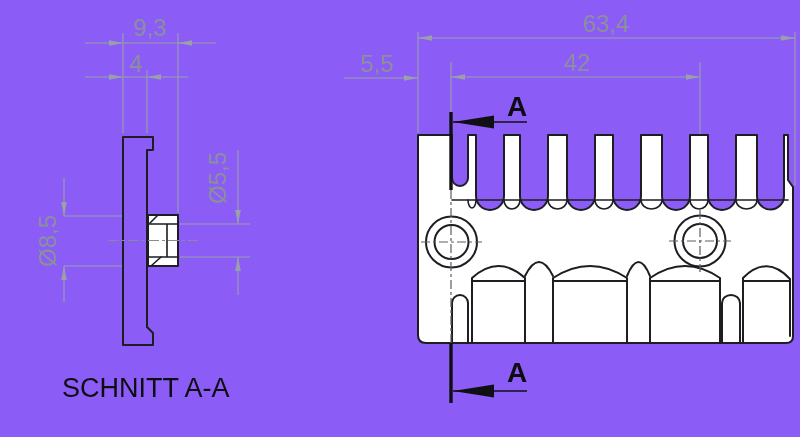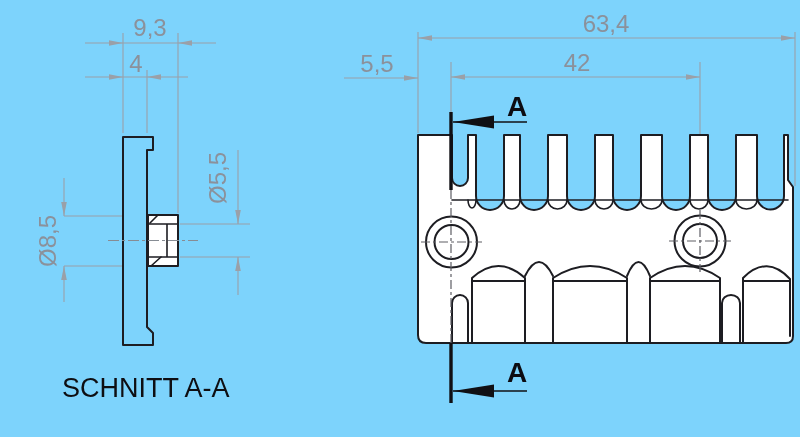--- a/index.html
+++ b/index.html
@@ -1,16 +1,16 @@
 <!DOCTYPE html>
 <html><head>
 <meta charset="utf-8">
 <style>
   html,body { margin:0; padding:0; background:#ffffff; }
-  .stage { position:relative; width:800px; height:437px; background:#7dd3fc; overflow:hidden; }
+  .stage { position:relative; width:800px; height:437px; background:#8b5cf6; overflow:hidden; }
   svg text { font-family:"Liberation Sans", sans-serif; }
   .part   { stroke:#1d1d22; stroke-width:2; fill:none; stroke-linejoin:round; stroke-linecap:round; }
   .partw  { stroke:#1d1d22; stroke-width:2; fill:#ffffff; stroke-linejoin:round; }
   .part-thin { stroke:#1d1d22; stroke-width:1.6; fill:none; stroke-linecap:round; }
   .dim    { stroke:#9aa0a8; stroke-width:1.1; fill:none; }
   .dimfill{ fill:#9aa0a8; stroke:none; }
   .chain  { stroke:#878c94; stroke-width:1; fill:none; stroke-dasharray:11 3 3 3; }
   .chain-dark { stroke:#5e5e64; stroke-width:1.2; fill:none; stroke-dasharray:9 3 3 3; }
   .thick  { stroke:#101014; stroke-width:3.4; fill:none; }
   .secline{ stroke:#101014; stroke-width:1.6; fill:none; }

